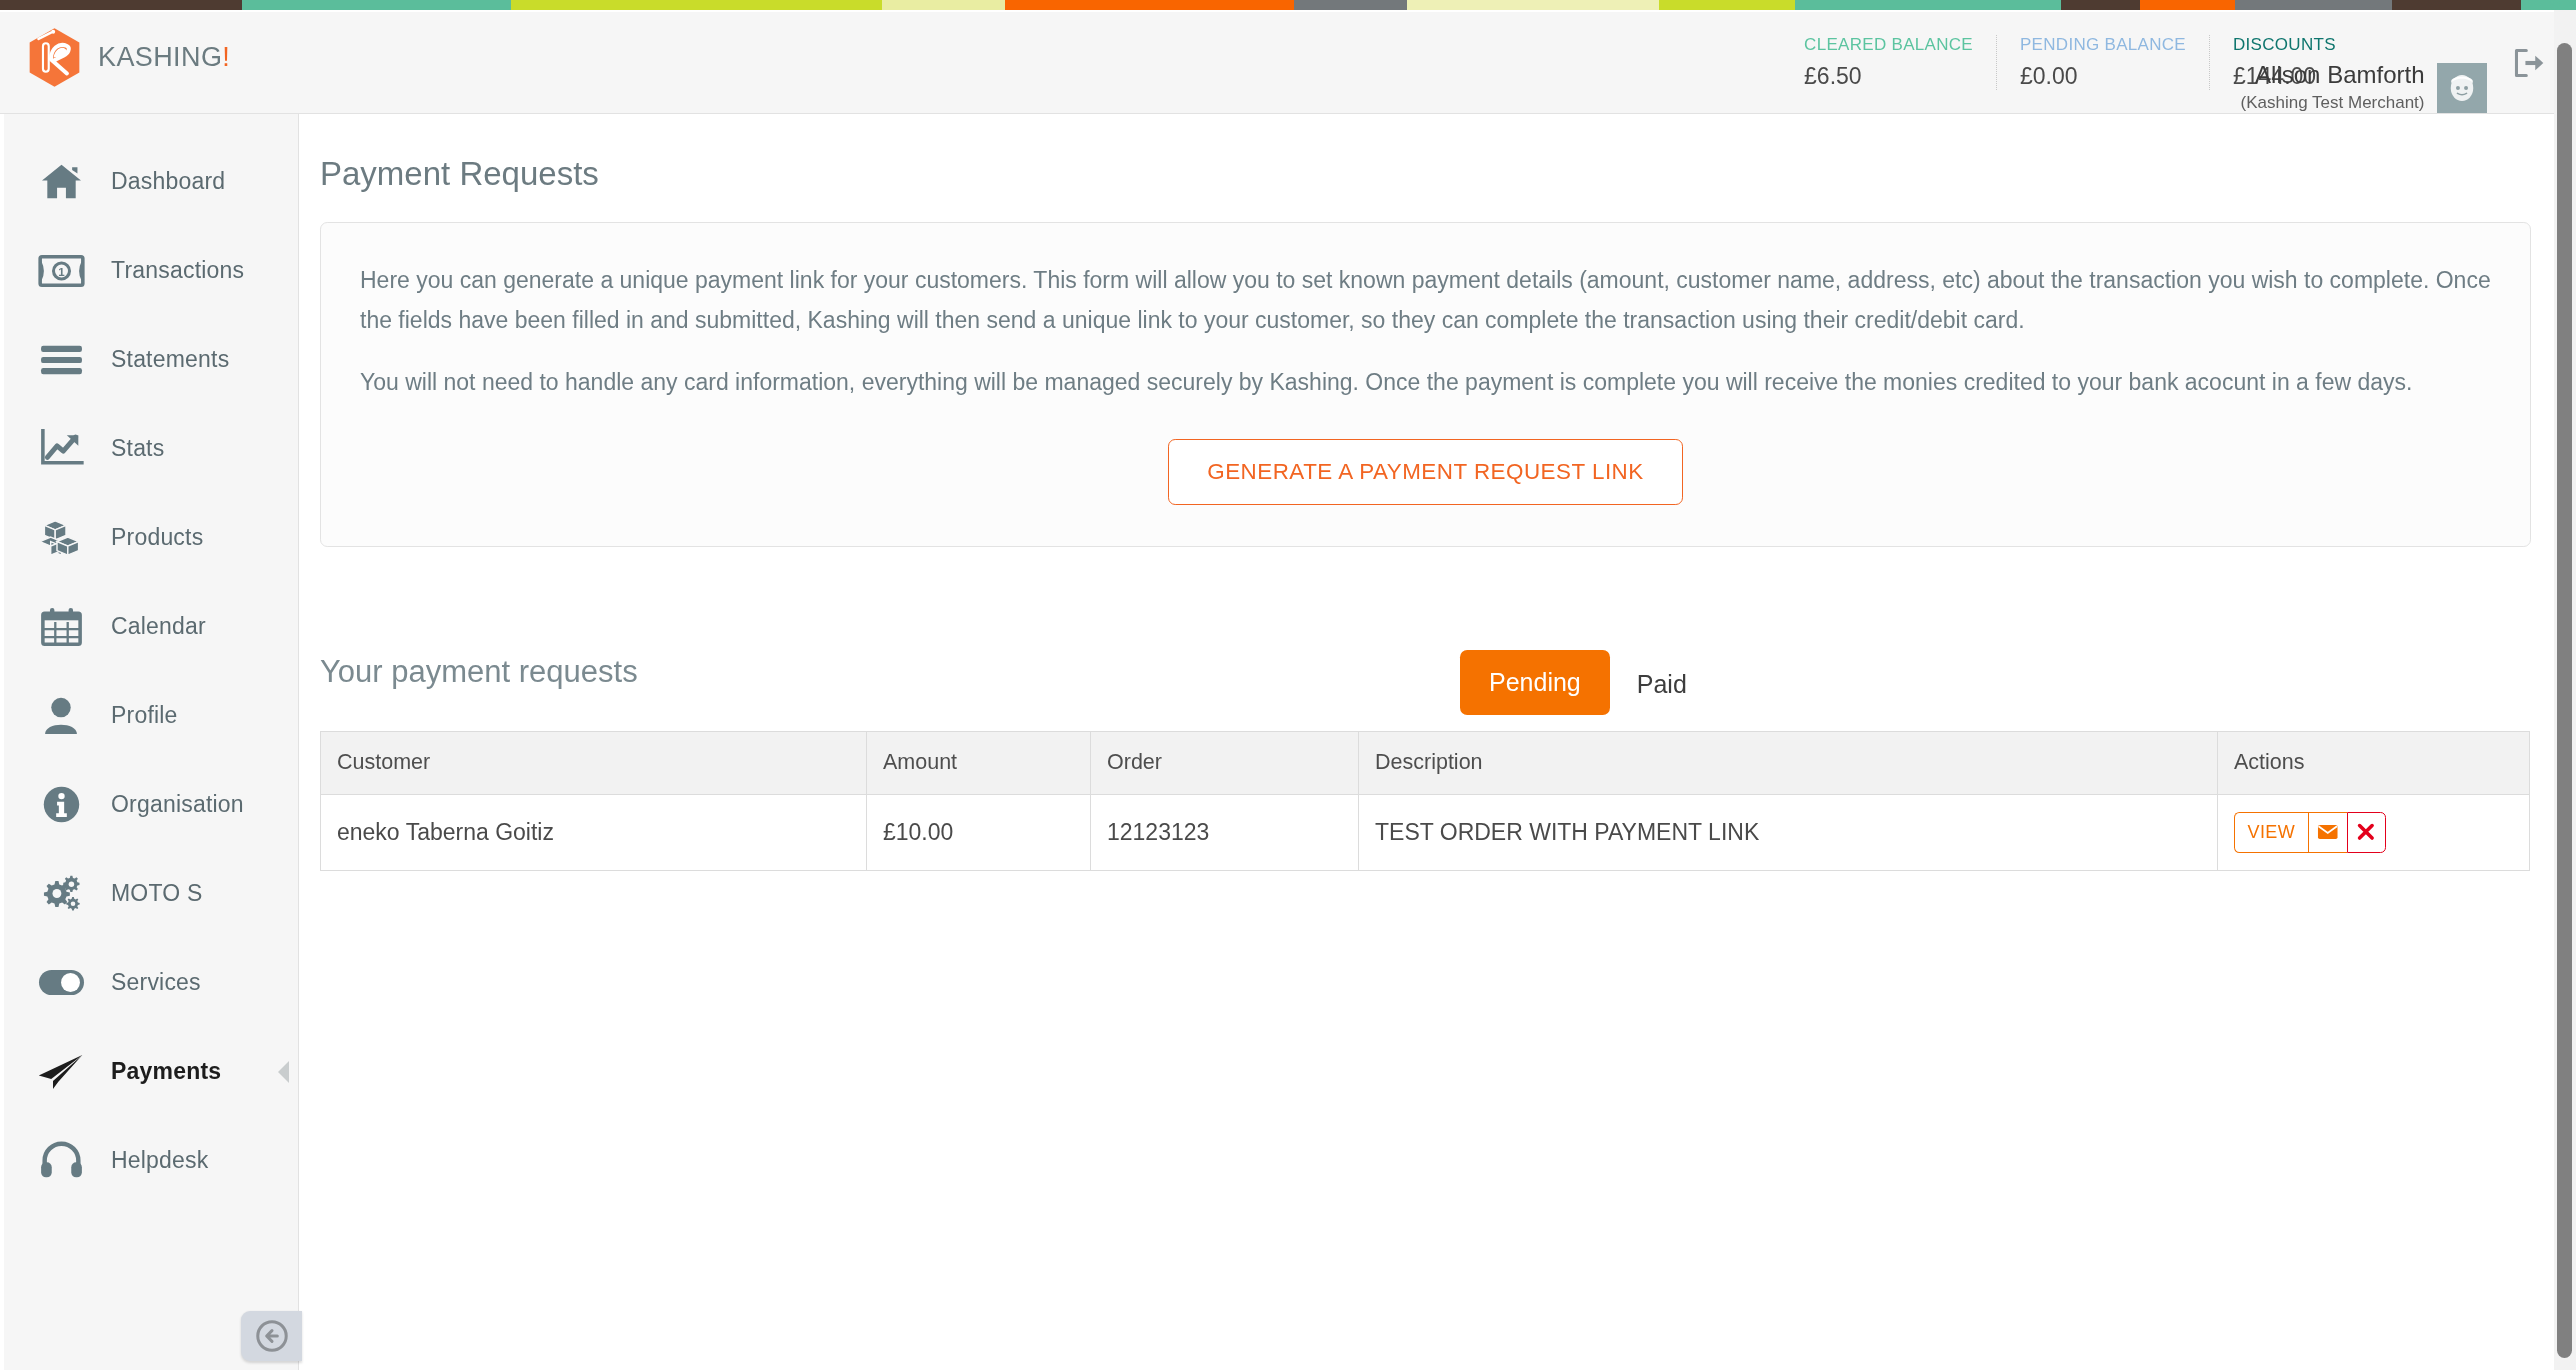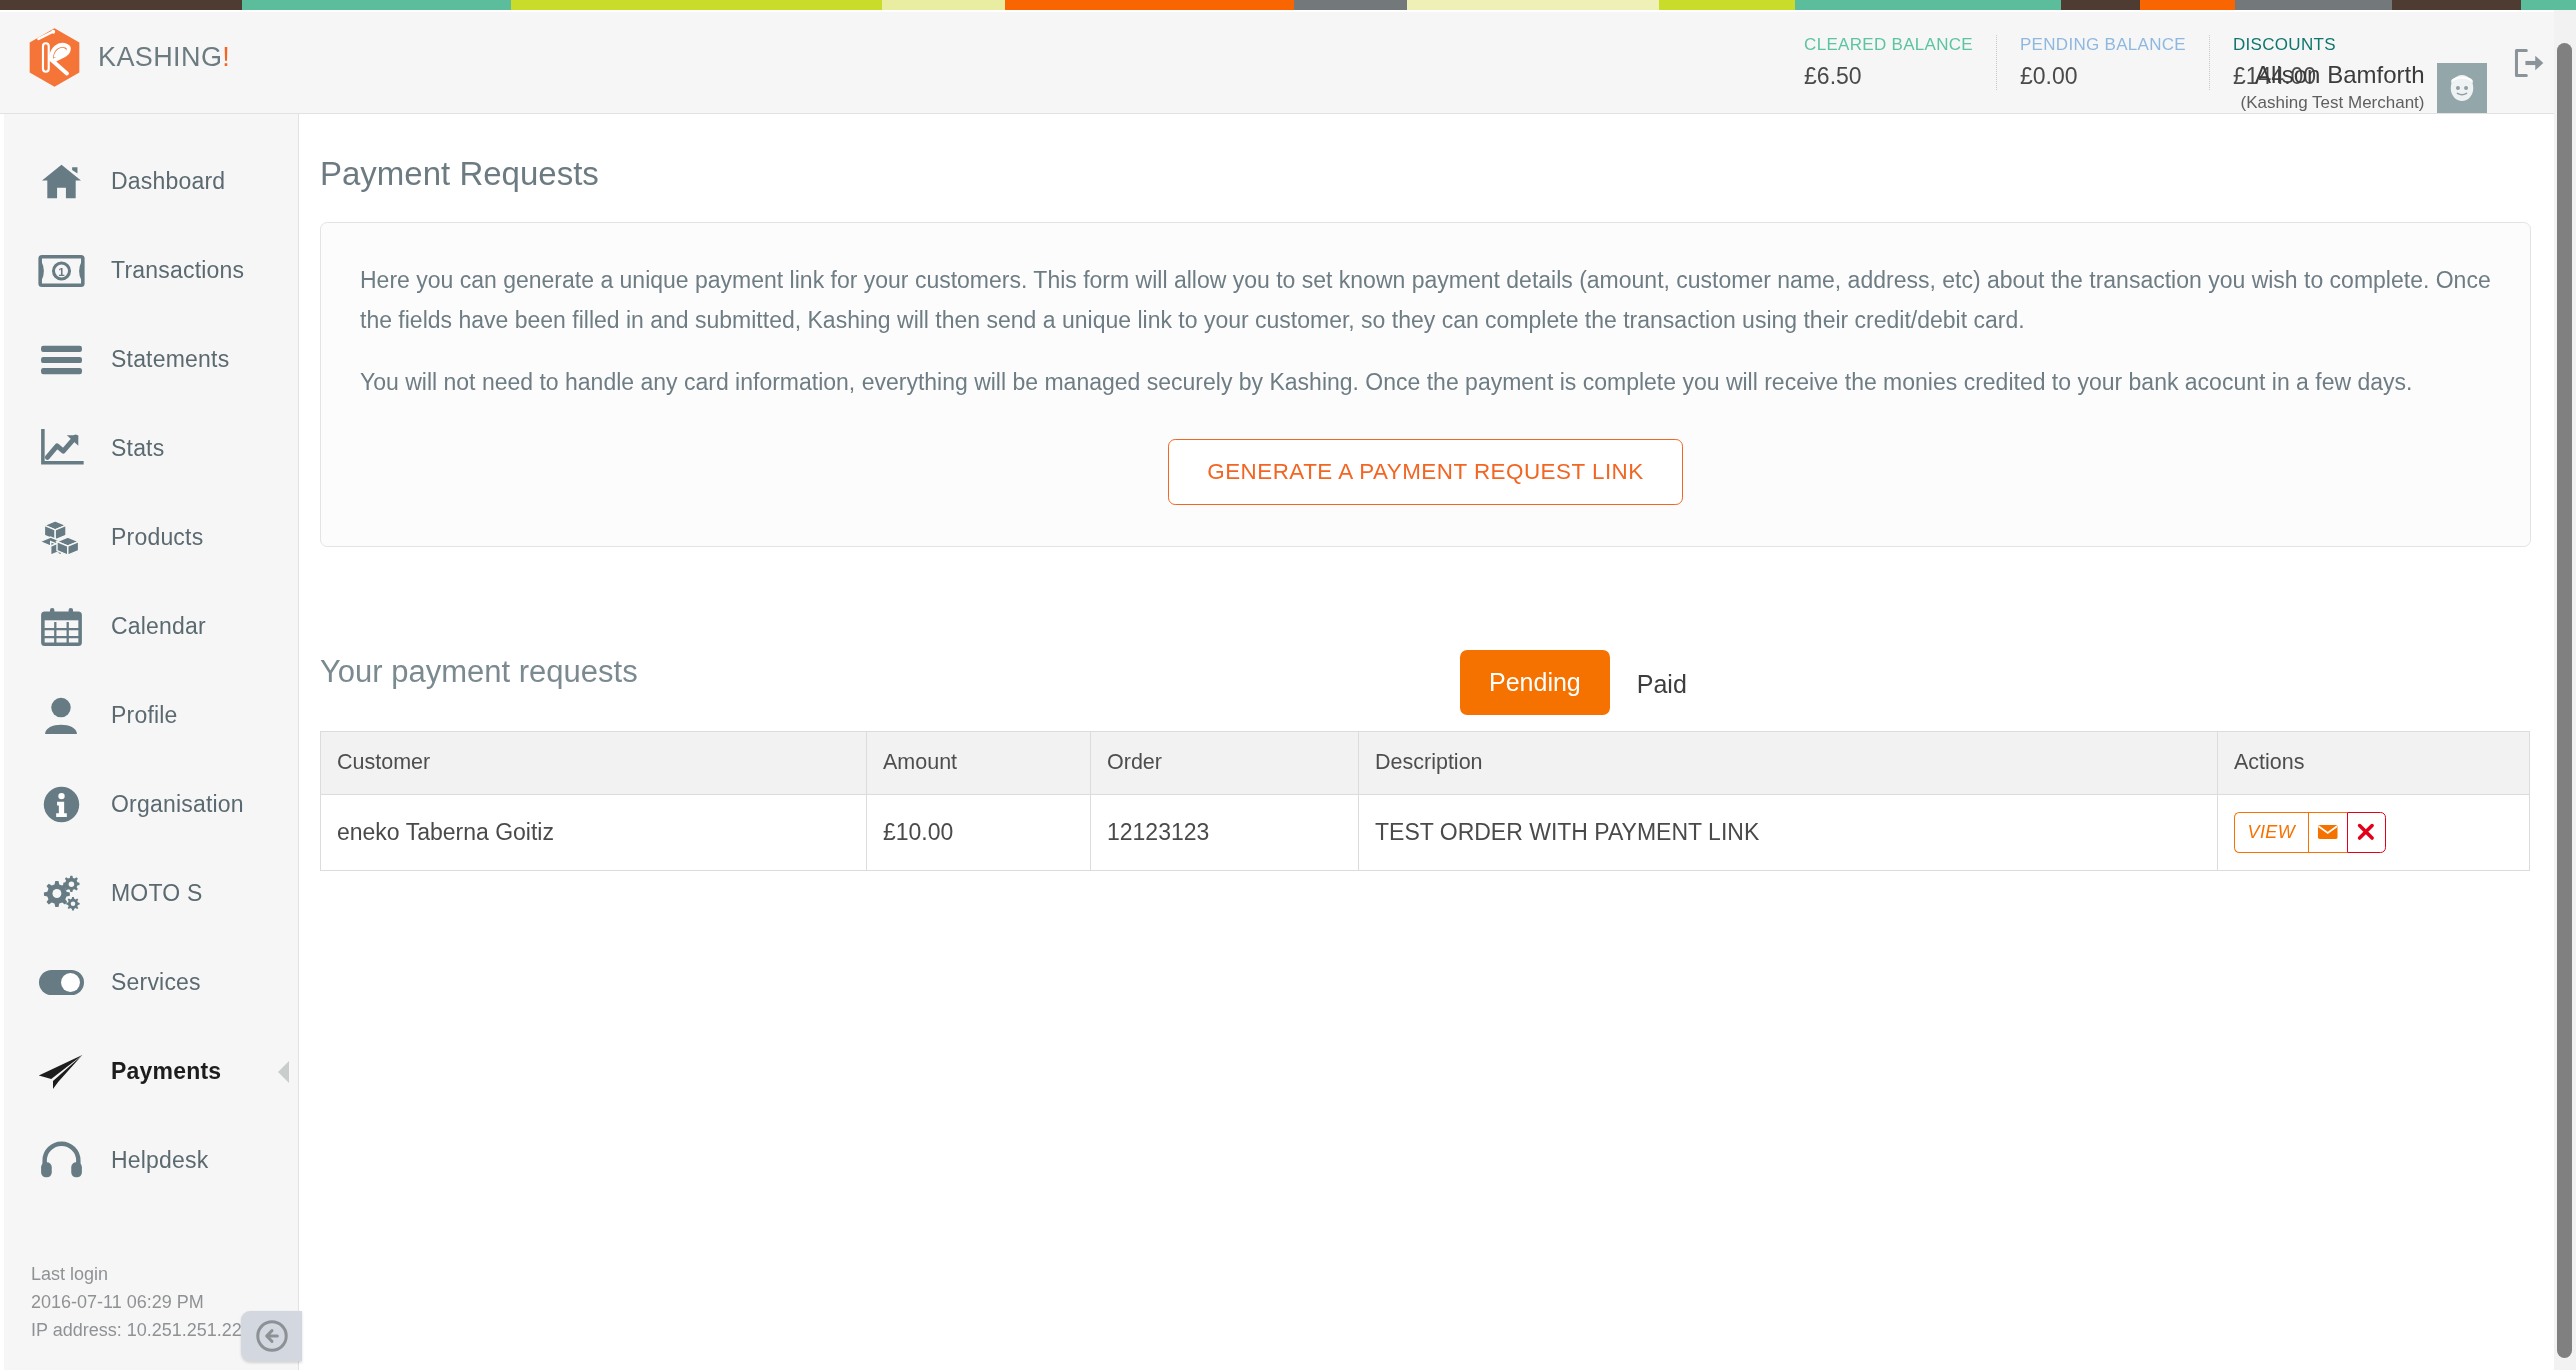--- a/index.html
+++ b/index.html
@@ -309,21 +309,20 @@
     border-right: none;
     border-radius: 5.4px 0 0 5.4px;
     color: #f57200;
     font-size: 18px;
     letter-spacing: 0.4px;
     display: flex;
     align-items: center;
     padding: 0 12.5px;
     background: #fff;
     cursor: pointer;
-    font-style: italic;
   }
   .act-mail {
     border: 1.8px solid #f57200;
     border-right: none;
     color: #f57200;
     width: 39px;
     display: flex;
     align-items: center;
     justify-content: center;
     background: #fff;
@@ -591,25 +590,20 @@
 
   </div>
 
   <div class="sidebar-collapse">
     <svg width="32" height="32" viewBox="0 0 36 36">
       <circle cx="18" cy="18" r="16" fill="none" stroke="#8d9196" stroke-width="3.4"></circle>
       <path d="M24 18 L13 18 M18 12 L12 18 L18 24" fill="none" stroke="#8d9196" stroke-width="3.4" stroke-linecap="round" stroke-linejoin="round"></path>
     </svg>
   </div>
 
-  <div class="login-info">
-    <div>Last login</div>
-    <div>2016-07-11 06:29 PM</div>
-    <div>IP address: 10.251.251.22</div>
-  </div>
 </div>
 
 <div id="main">
 
   <h1 class="page-title">Payment Requests</h1>
 
   <div class="info-panel">
     <p>Here you can generate a unique payment link for your customers. This form will allow you to set known payment details (amount, customer name, address, etc) about the transaction you wish to complete. Once the fields have been filled in and submitted, Kashing will then send a unique link to your customer, so they can complete the transaction using their credit/debit card.</p>
     <p>You will not need to handle any card information, everything will be managed securely by Kashing. Once the payment is complete you will receive the monies credited to your bank acocunt in a few days.</p>
     <div class="gen-wrap">

